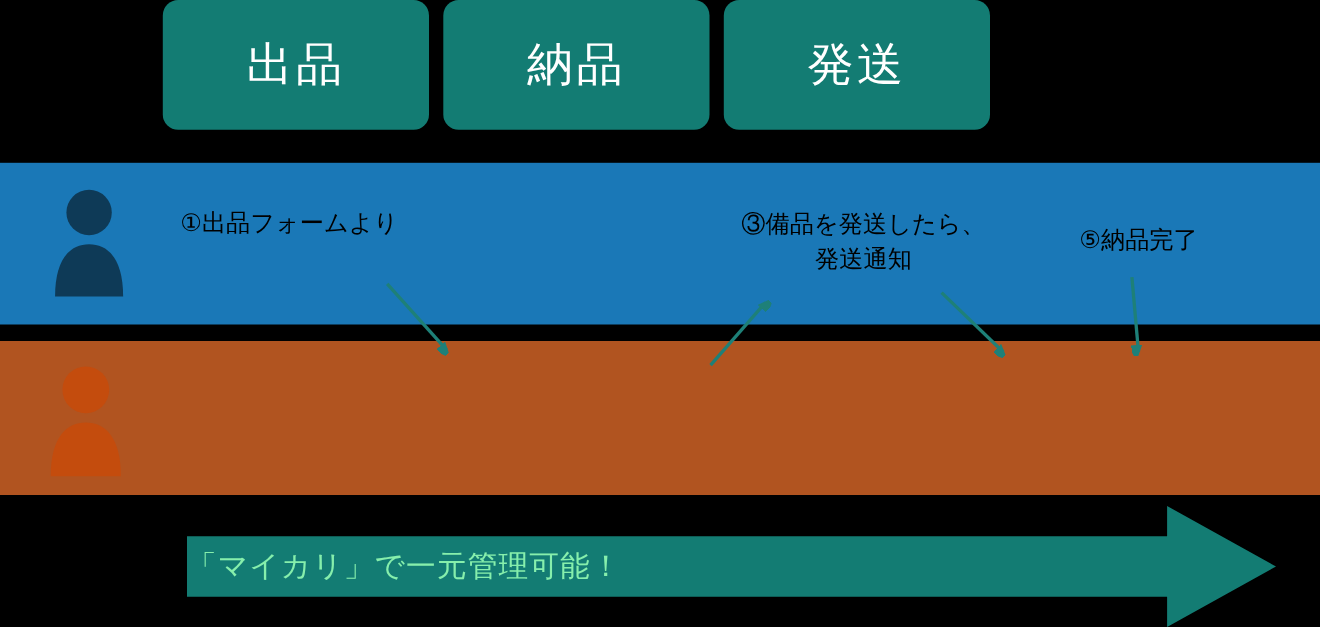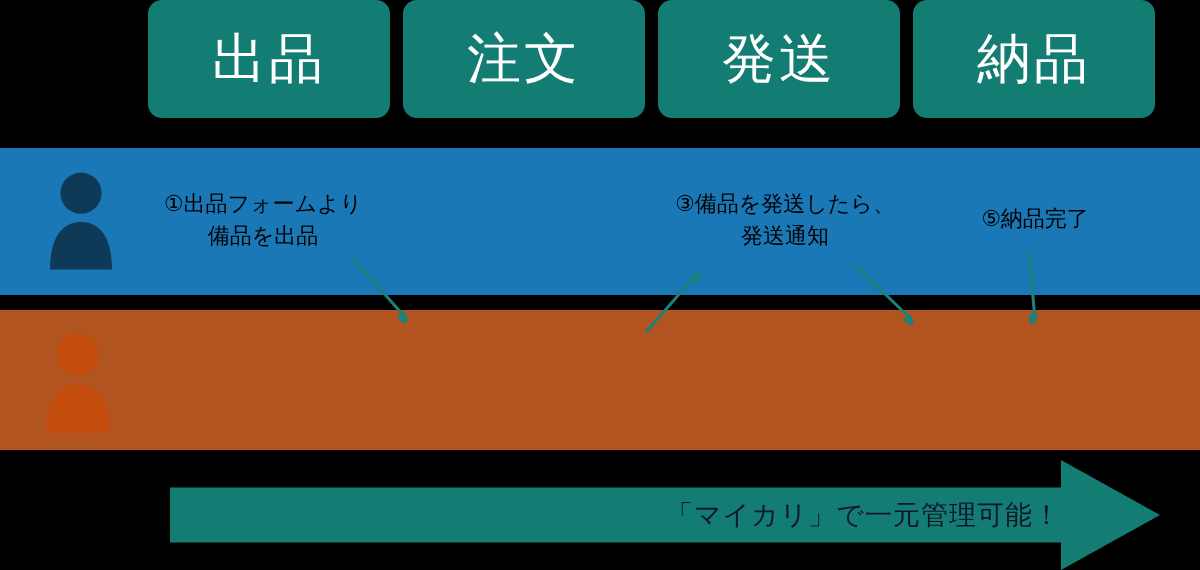--- a/index.html
+++ b/index.html
@@ -21,21 +21,21 @@
     top: 0;
     display: flex;
     gap: 13px;
   }
   .stage {
     width: 242px;
     height: 118px;
     background: #137c73;
     border-radius: 14px;
     color: #ffffff;
-    font-size: 54px;
+    font-size: 42px;
     font-weight: 500;
     letter-spacing: 3px;
     display: flex;
     align-items: center;
     justify-content: center;
   }
 
   
   .lane { position: absolute; left: 0; width: 1200px; }
   .lane-seller { top: 148px; height: 147px; background: #1a78b7; }
@@ -45,21 +45,21 @@
   .annotation {
     position: absolute;
     color: #000000;
     font-size: 22px;
     font-weight: 500;
     line-height: 1.45;
     text-align: center;
     white-space: nowrap;
   }
   .ann-1 { left: 118px;  top: 188px; width: 290px; }
-  .ann-3 { left: 640px;  top: 188px; width: 290px; }
+  .ann-3 { left: 640px;  top: 188px; width: 290px; font-family: Liberation Serif, serif; }
   .ann-5 { left: 930px;  top: 203px; width: 210px; }
   .ann-2 { left: 380px;  top: 350px; width: 280px; }
   .ann-4 { left: 928px;  top: 368px; width: 255px; }
 
   
   .person { position: absolute; }
   .person-seller { left: 48px; top: 168px; }
   .person-buyer  { left: 44px; top: 330px; }
 
   
@@ -78,67 +78,63 @@
     height: 110px;
     background: #137c73;
     clip-path: polygon(0 25%, 90% 25%, 90% 0, 100% 50%, 90% 100%, 90% 75%, 0 75%);
   }
   .banner-text {
     position: absolute;
     left: 0;
     top: 50%;
     transform: translateY(-50%);
     width: 891px;
-    text-align: right;
-    color: #0f172a;
+    text-align: left;
+    color: #86efac;
     font-size: 27px;
     font-weight: 500;
     letter-spacing: 1px;
   }
 </style>
 </head>
 <body>
 
 <div class="canvas">
 
   <div class="lane lane-seller"></div>
   <div class="lane lane-buyer"></div>
 
   <div class="stages">
     <div class="stage">
       <span>出品</span>
     </div>
     <div class="stage">
-      <span>注文</span>
+      <span>納品</span>
     </div>
     <div class="stage">
       <span>発送</span>
-    </div>
-    <div class="stage">
-      <span>納品</span>
     </div>
   </div>
 
   <div class="person person-seller">
     <svg width="66" height="104" viewBox="0 0 64 96" aria-hidden="true">
       <circle cx="32" cy="22" r="20" fill="#0e3a57"></circle>
       <path d="M2 96 C2 62 16 50 32 50 C48 50 62 62 62 96 Z" fill="#0e3a57"></path>
     </svg>
   </div>
 
   <div class="person person-buyer">
     <svg width="68" height="104" viewBox="0 0 64 96" aria-hidden="true">
       <circle cx="32" cy="22" r="20" fill="#c44c0d"></circle>
       <path d="M2 96 C2 62 16 50 32 50 C48 50 62 62 62 96 Z" fill="#c44c0d"></path>
     </svg>
   </div>
 
   <div class="annotation ann-1">
     <span>①出品フォームより</span><br>
-    <span>備品を出品</span>
   </div>
   <div class="annotation ann-3">
     <span>③備品を発送したら、</span><br>
     <span>発送通知</span>
   </div>
   <div class="annotation ann-5">
     <span>⑤納品完了</span>
   </div>
 
   <div class="annotation ann-2">

